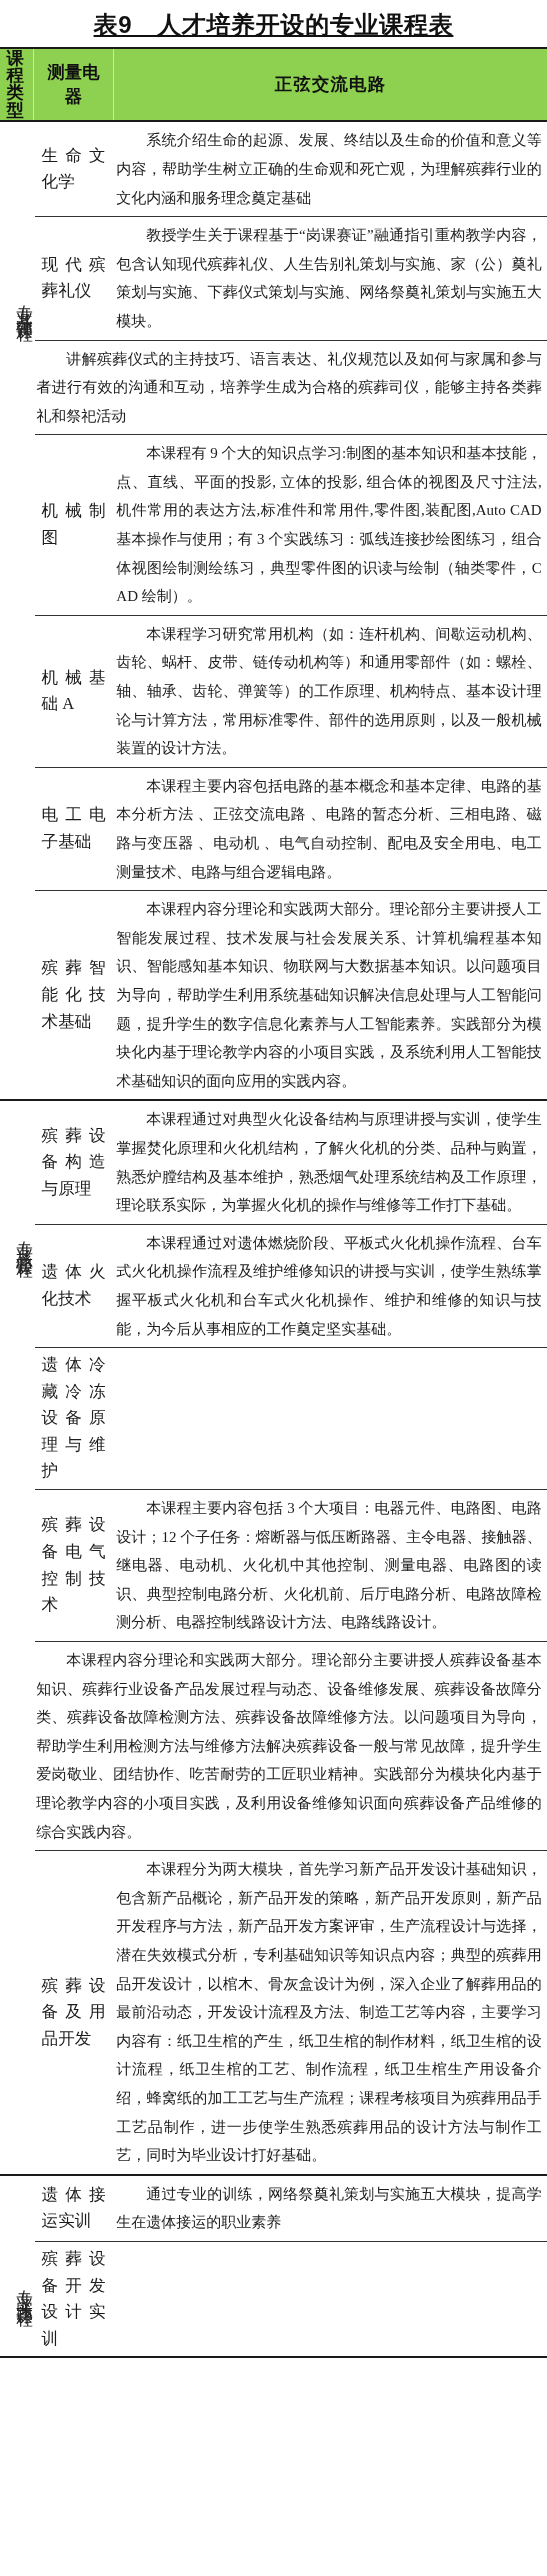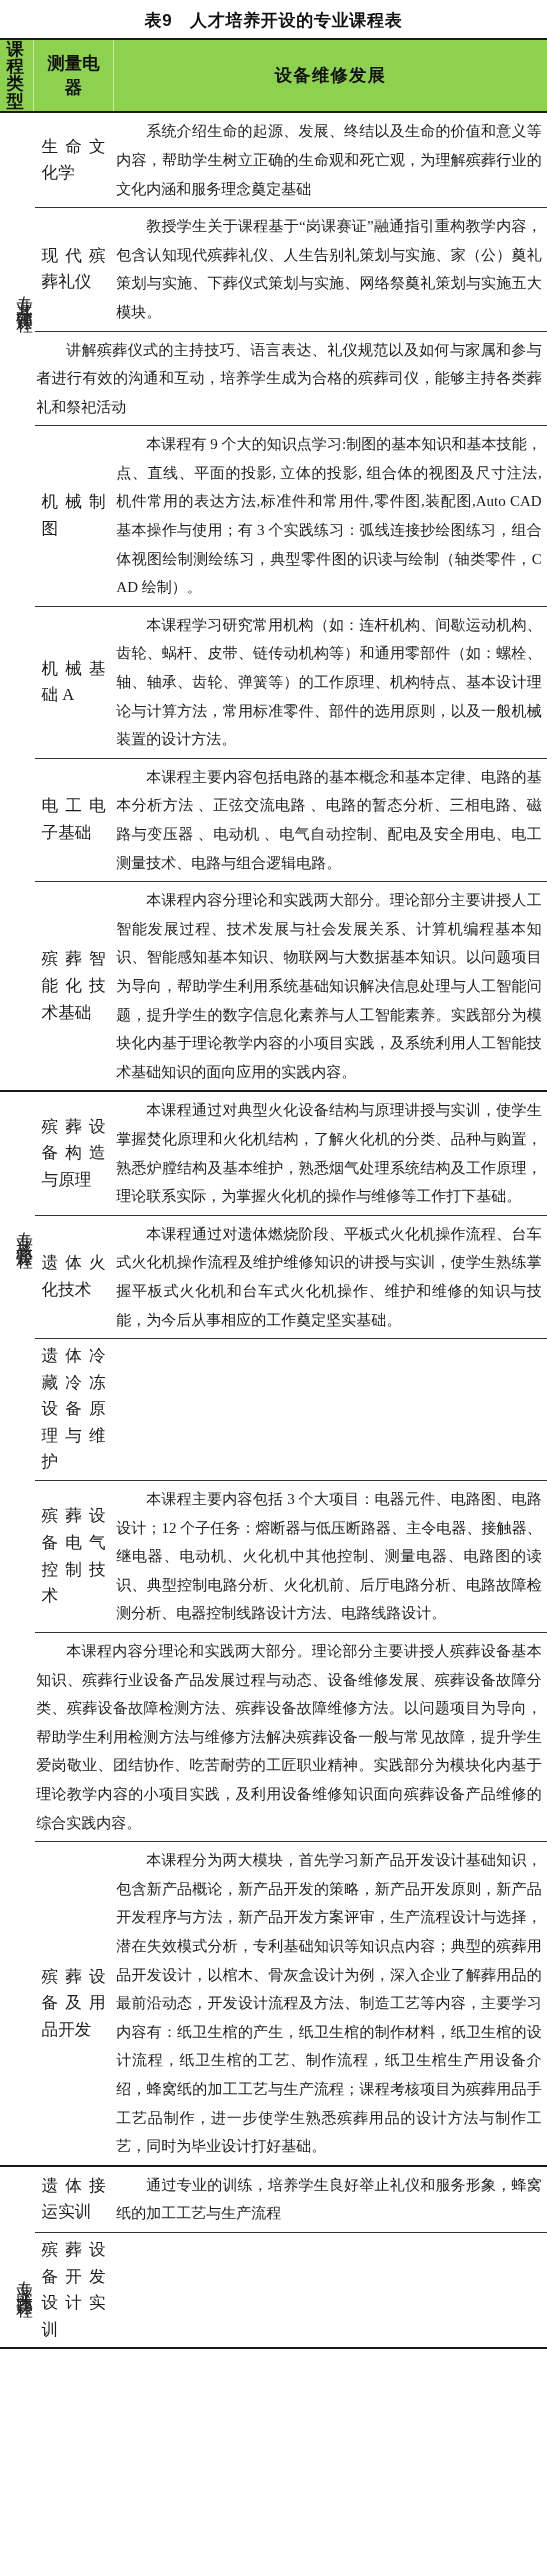--- a/index.html
+++ b/index.html
@@ -10,24 +10,25 @@
     font-family:"Liberation Serif","DejaVu Serif",serif;
     color:#1c1c1c;
     box-sizing:border-box;
     padding-top:6.6px;
     position:relative;
   }
   .title{
     text-align:center;
     font-family:"Liberation Sans","DejaVu Sans",sans-serif;
     font-weight:700;
-    font-size:17px;
+    font-size:24px;
     letter-spacing:0.7px;
     color:#111;
     margin:2.7px 0 5.3px 0;
+    text-decoration:underline;
   }
   .table{
     border-top:2.7px solid #1a1a1a;
     border-bottom:2.7px solid #1a1a1a;
   }
   
   .thead{
     display:flex;
     background:#8ed04f;
     border-bottom:2.7px solid #1a1a1a;
@@ -109,21 +110,21 @@
 
 <div class="page">
 
   <div class="title">表9　人才培养开设的专业课程表</div>
 
   <div class="table">
 
     <div class="thead">
       <div class="th th1">课程类型</div>
       <div class="th th2">测量电器</div>
-      <div class="th th3">设备维修发展</div>
+      <div class="th th3">正弦交流电路</div>
     </div>
 
     <section class="group">
       <div class="gl g1">专业基础课程</div>
       <div class="rows">
         <div class="row">
           <div class="name">
               <span>生命文化学</span>
             </div>
           <div class="content">
@@ -227,21 +228,21 @@
     </section>
 
     <section class="group">
       <div class="gl g3">专业实践课程</div>
       <div class="rows">
         <div class="row">
           <div class="name">
               <span>遗体接运实训</span>
             </div>
           <div class="content">
-              <span>通过专业的训练，培养学生良好举止礼仪和服务形象，蜂窝纸的加工工艺与生产流程</span>
+              <span>通过专业的训练，网络祭奠礼策划与实施五大模块，提高学生在遗体接运的职业素养</span>
             </div>
         </div>
         <div class="row">
           <div class="name">
               <span>殡葬设备开发设计实训</span>
             </div>
           <div class="content"></div>
         </div>
 
       </div>

